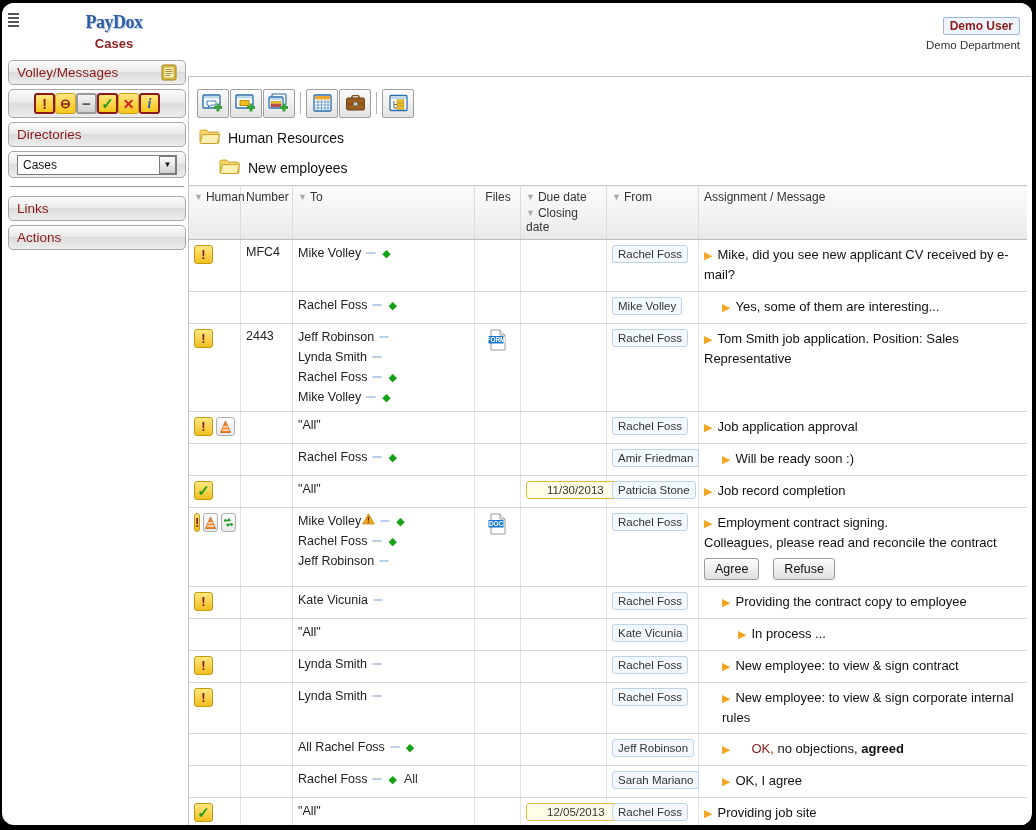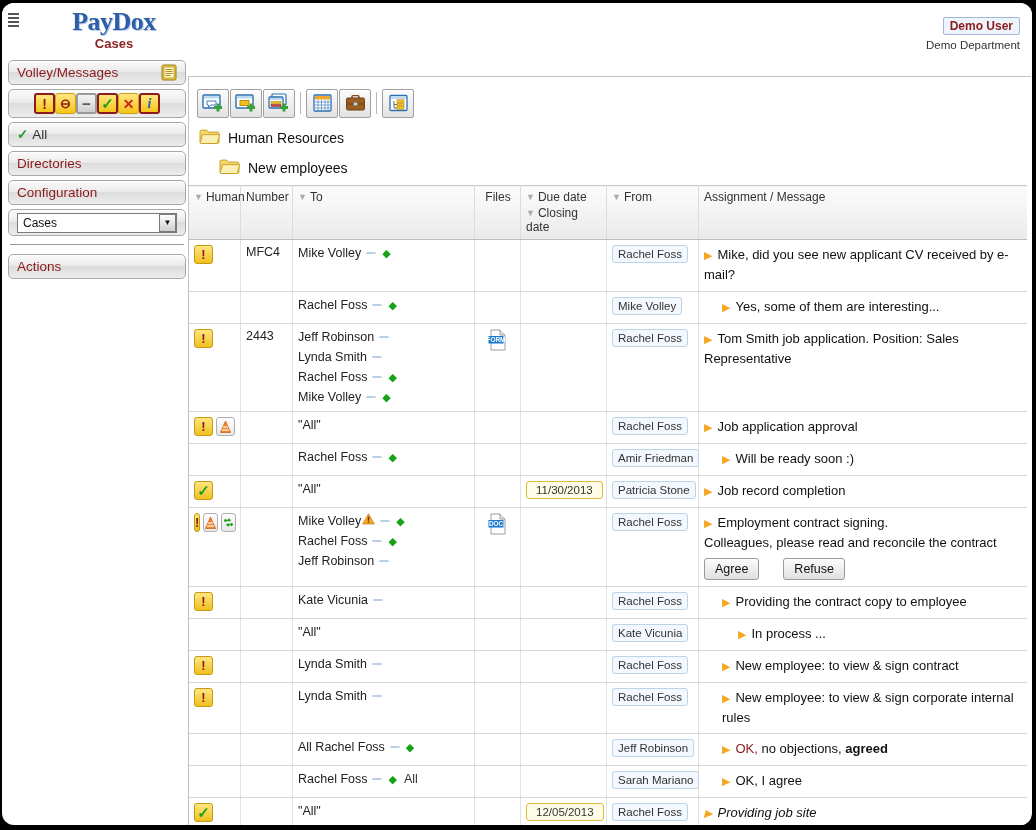--- a/index.html
+++ b/index.html
@@ -11,21 +11,21 @@
     position:absolute;left:2px;top:3px;width:1030px;height:822px;
     background:#fff;border-radius:12px;overflow:hidden;
     box-shadow:0 0 0 1px #000;
   }
   
   .hdr{position:absolute;left:0;top:0;width:1030px;height:57px;background:#fff;}
   .hamburger{position:absolute;left:6px;top:10px;width:11px;height:13px;}
   .hamburger i{display:block;height:2px;background:#555;margin-bottom:2px;}
   .logo{position:absolute;left:64px;top:6px;width:96px;text-align:center;}
   .logo .pd{
-    font-family:"Liberation Serif",serif;font-weight:bold;font-size:26px;
+    font-family:"Liberation Serif",serif;font-weight:bold;font-size:18px;
     color:#2d5fa8;letter-spacing:-.5px;line-height:26px;
     text-shadow:1px 1px 0 #b9c9e2;
   }
   .logo .sub{font-size:13px;color:#8b2222;font-weight:bold;margin-top:1px;}
   .user{position:absolute;right:12px;top:14px;text-align:right;}
   .user .ubadge{
     display:inline-block;border:1px solid #9fb6d4;background:#eef4fb;
     color:#8b1a1a;font-weight:bold;font-size:12px;padding:1px 6px;border-radius:2px;
   }
   .user .udept{font-size:11.5px;color:#333;margin-top:4px;}
@@ -137,35 +137,35 @@
   .wtri{margin-left:1px;}
   .plaintag{margin-left:7px;color:#333;font-size:12.5px;}
 
   
   .fromchip{
     display:inline-block;border:1px solid #bcd3e8;background:#f2f8fd;border-radius:3px;
     color:#333;font-size:11.5px;padding:1px 5px;line-height:14px;white-space:nowrap;
   }
   .datechip{
     display:inline-block;border:1px solid #e3b93a;background:#fffde7;border-radius:3px;
-    color:#333;font-size:11.5px;padding:1px 9px;line-height:14px;white-space:nowrap;
+    color:#333;font-size:11.5px;padding:1px 20px;line-height:14px;white-space:nowrap;
   }
 
   
   .msg{line-height:19px;font-size:13px;color:#111;}
   .msg .arrow{color:#f5a623;font-size:11px;margin-right:5px;}
   .msg.ind1{padding-left:18px;}
   .msg.ind2{padding-left:34px;}
-  .msg .red{color:#8b1a1a;}
+  .msg .red{color:#8b1a1a;margin-left:16px;}
   .msg b{font-weight:bold;}
   .acts{margin-top:6px;}
   .actbtn{
     display:inline-block;border:1px solid #9a9a9a;border-radius:3px;
     background:linear-gradient(to bottom,#fcfcfc,#e0e0e0);
-    font-size:12.5px;color:#111;padding:3px 10px;margin-right:24px;
+    font-size:12.5px;color:#111;padding:3px 10px;margin-right:14px;
     box-shadow:inset 0 1px 0 #fff;
   }
   .fileico{display:inline-block;position:relative;width:20px;height:22px;}
 </style>
 </head>
 <body>
 
 <div class="app">
   <div class="page">
 
@@ -205,39 +205,36 @@
 
       <div class="iconbar">
         <span class="fico sel" style="color:#8b1a1a;">!</span>
         <span class="fico" style="color:#8b1a1a;font-size:13px;">⊖</span>
         <span class="fico grey sel" style="color:#555;font-size:15px;">−</span>
         <span class="fico sel" style="color:#1e9c1e;font-size:15px;">✓</span>
         <span class="fico" style="color:#d02020;font-size:14px;">✕</span>
         <span class="fico sel" style="color:#2d5fa8;font-style:italic;font-family:'Liberation Serif',serif;">i</span>
       </div>
 
-      <div class="sbtn allbtn">
-        <span class="chk">✓</span><span>All</span>
-      </div>
       <div class="sbtn">
         <span>Directories</span>
-      </div>
-      <div class="sbtn">
-        <span>Configuration</span>
       </div>
 
       <div class="selwrap">
         <div class="selbox">
           <span>Cases</span>
           <span class="selarrow">▼</span>
         </div>
       </div>
 
       <div class="sbsep"></div>
 
+      <div class="sbtn">
+        <span>Links</span>
+      </div>
       <div class="sbtn">
         <span>Actions</span>
       </div>
     </div>
 
     <div class="content">
 
       <div class="toolbar">
         <div class="tbtn">
           <svg width="22" height="20" viewBox="0 0 22 20">
@@ -679,21 +676,21 @@
               </td>
               <td class="c-num"></td>
               <td class="c-to">
                 <div class="torow">
                   <span class="toname">"All"</span>
                 </div>
               </td>
               <td class="c-files"></td>
               <td class="c-due"><span class="datechip">12/05/2013</span></td>
               <td class="c-from"><span class="fromchip">Rachel Foss</span></td>
-              <td class="c-msg" style="border-right:none;font-style:italic;">
+              <td class="c-msg" style="border-right:none;">
                 <div class="msg ind0"><span class="arrow">▶</span>Providing job site</div>
               </td>
             </tr>
             <tr style="height: 49px;">
               <td class="c-status">
                 <div class="stbox">
                   <span class="sico minus">−</span>
                 </div>
               </td>
               <td class="c-num"></td>

